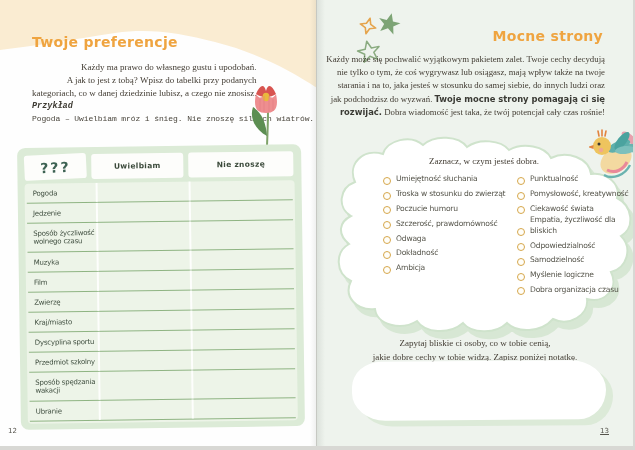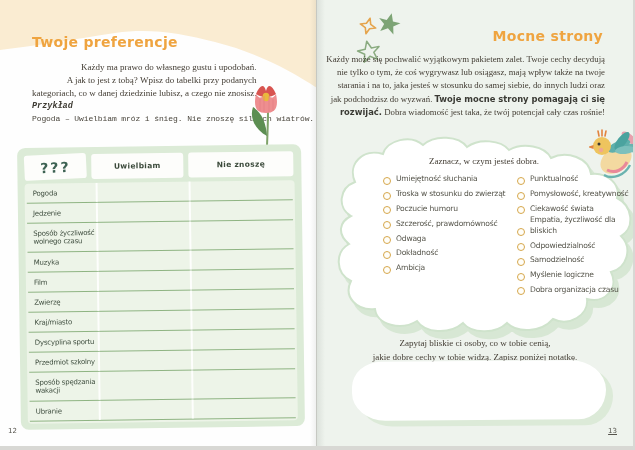--- a/index.html
+++ b/index.html
@@ -292,15 +292,15 @@
       </g>
     </svg>
 
     <div class="note-prompt">
       <div>Zapytaj bliskie ci osoby, co w tobie cenią,</div>
       <div>jakie dobre cechy w tobie widzą. Zapisz poniżej notatkę.</div>
     </div>
 
     <div class="note-blob"></div>
 
-    <div class="page-num" style="right:16px;text-decoration:underline;">13</div>
+    <div class="page-num" style="right:24px;text-decoration:underline;">13</div>
   </div>
 </div>
 
 </body></html>

